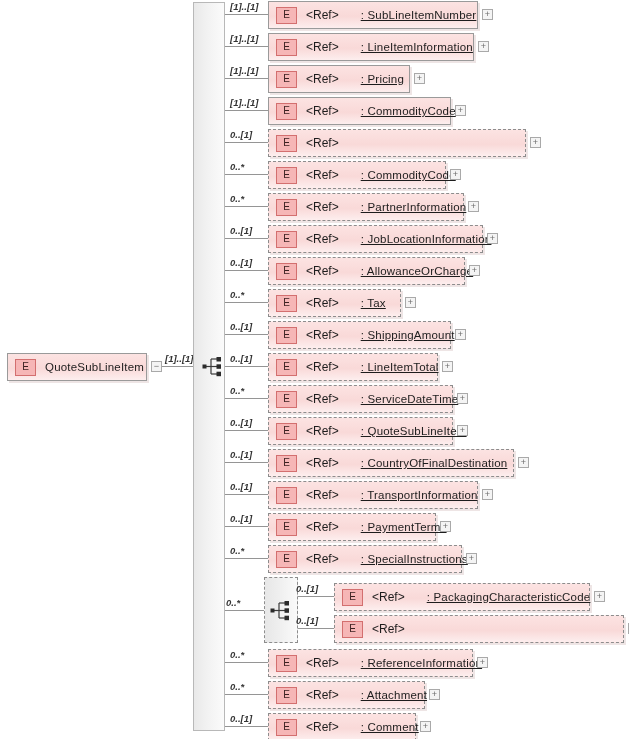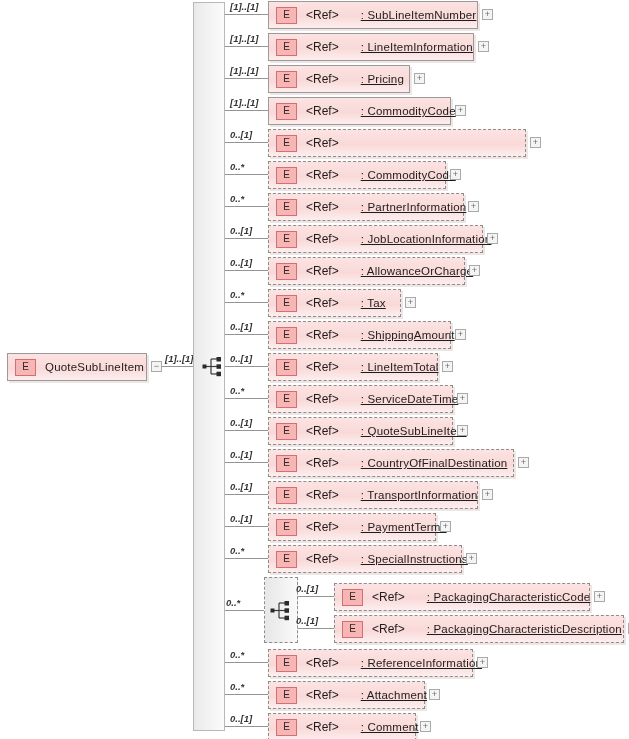--- a/index.html
+++ b/index.html
@@ -335,16 +335,15 @@
       <div class="e-icon">E</div>
       <div class="ref-tag">&lt;Ref&gt;</div>
       <div class="ref-name">: PackagingCharacteristicCode</div>
     </div>
     <div class="togglebtn" style="left: 594px; top: 591px;">+</div>
     <div class="hline" style="left: 298px; top: 628px; width: 36px;"></div>
     <div class="card" style="left: 296px; top: 615px;">0..[1]</div>
     <div class="node dashed" style="left: 334px; top: 615px; width: 290px;">
       <div class="e-icon">E</div>
       <div class="ref-tag">&lt;Ref&gt;</div>
-      <div class="ref-name">: PackagingCharacteristicDescription</div>
     </div>
     <div class="togglebtn" style="left: 628px; top: 623px;">+</div>
   </div>
 
 </body></html>

